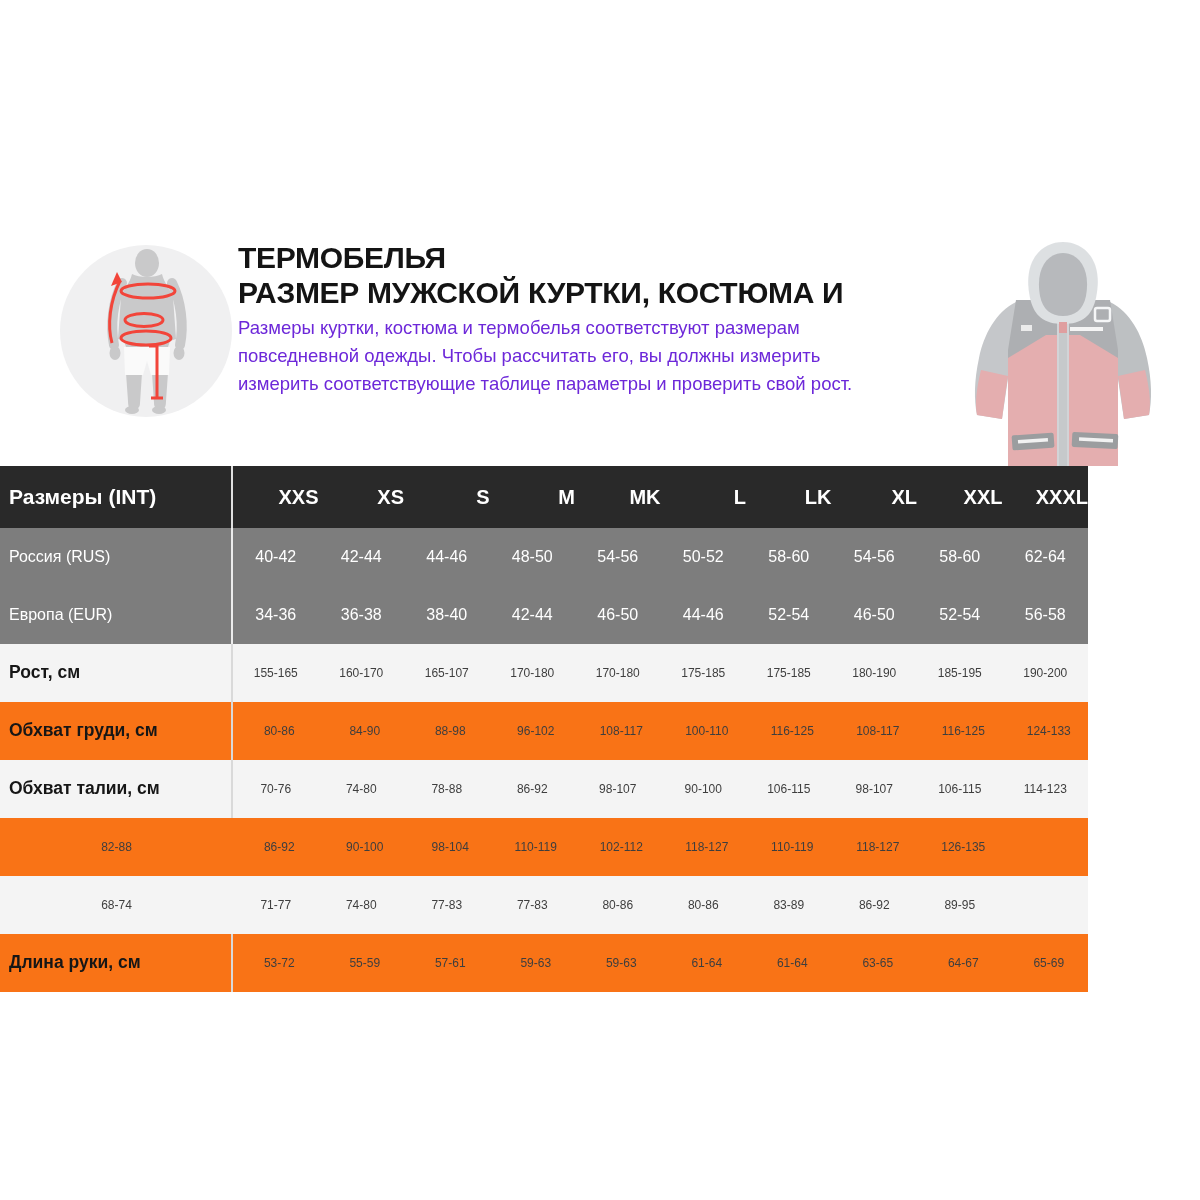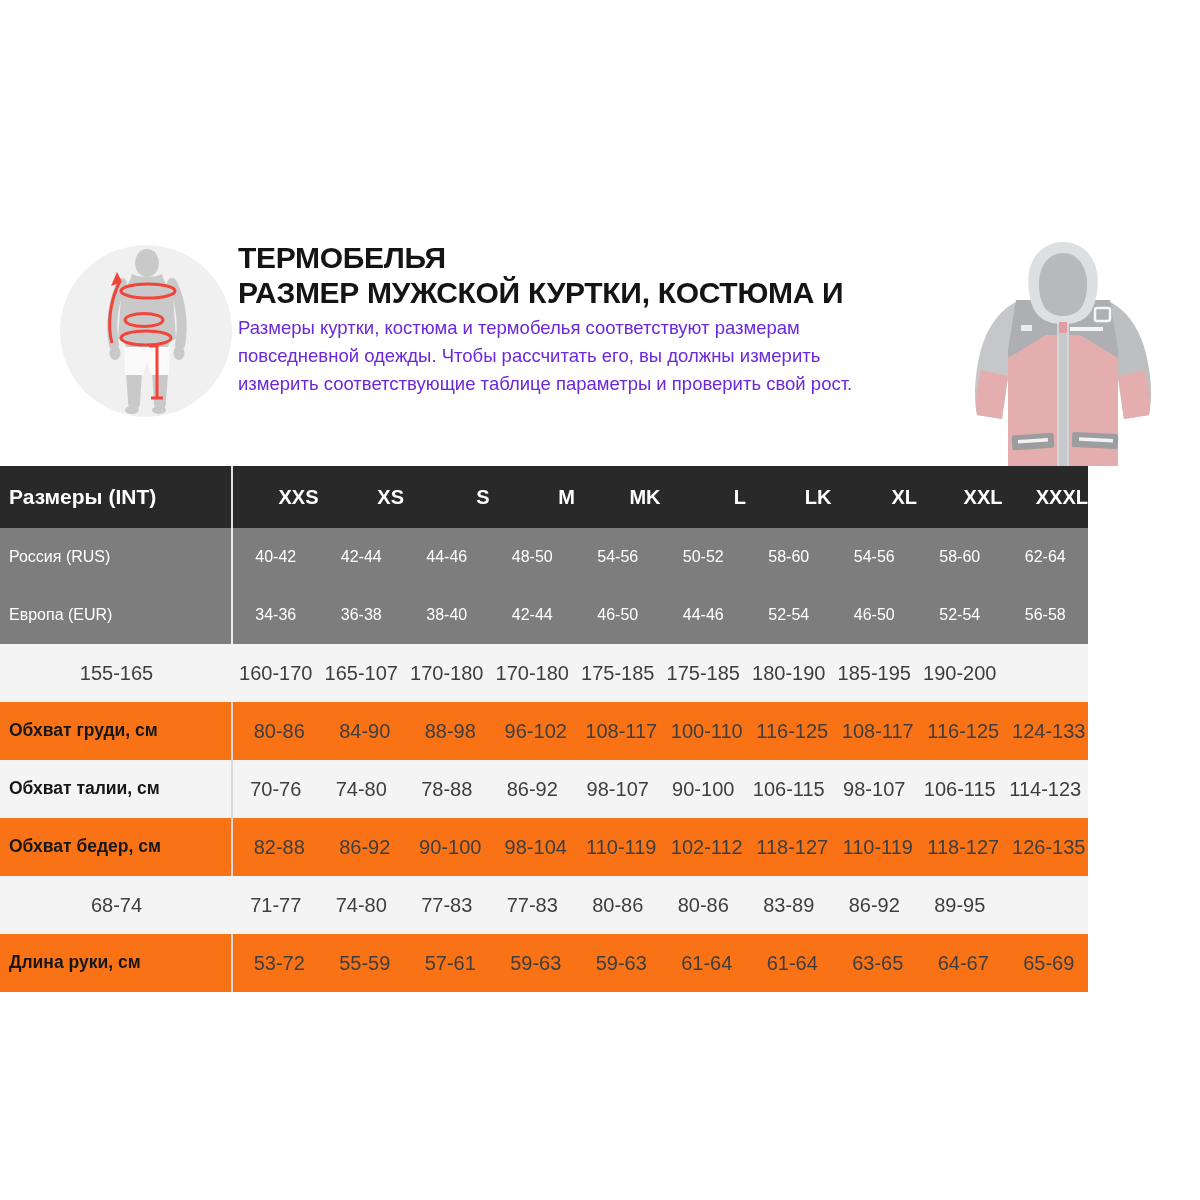--- a/index.html
+++ b/index.html
@@ -19,21 +19,21 @@
   .size-table{position:absolute;left:0;top:466px;width:1088px;}
   .t-row{display:grid;grid-template-columns:233px repeat(10,1fr);align-items:center;}
   .t-head{height:62px;background:#292929;color:#ffffff;}
   .t-head .t-label{font-size:21px;font-weight:700;}
   .t-head .t-cell{font-size:20px;font-weight:700;text-align:right;}
   .t-gray{height:58px;background:#7d7d7d;color:#ffffff;}
   .t-gray .t-label,.t-gray .t-cell{font-size:16px;font-weight:400;}
   .t-light{height:58px;background:#f4f4f4;}
   .t-white{height:58px;background:#f97316;gap:7px;}
   .t-light .t-label,.t-white .t-label{font-weight:700;color:#161616;font-size:17.5px;}
-  .t-light .t-cell,.t-white .t-cell{color:#3e3e3e;font-size:20px;}
+  .t-light .t-cell,.t-white .t-cell{color:#3e3e3e;font-size:12px;}
   .t-label{
     align-self:stretch;display:flex;align-items:center;
     padding-left:9px;padding-right:30px;line-height:1.25;box-sizing:border-box;
   }
   .t-head .t-label,.t-gray .t-label{border-right:2px solid rgba(255,255,255,0.85);}
   .t-light .t-label,.t-white .t-label{border-right:2px solid #d9d9d9;}
   .t-cell{text-align:center;}
 </style>
 </head>
 <body>
@@ -140,20 +140,21 @@
       <div class="t-cell">42-44</div>
       <div class="t-cell">46-50</div>
       <div class="t-cell">44-46</div>
       <div class="t-cell">52-54</div>
       <div class="t-cell">46-50</div>
       <div class="t-cell">52-54</div>
       <div class="t-cell">56-58</div>
     </div>
 
     <div class="t-row t-light">
+      <div class="t-label">Рост, см</div>
       <div class="t-cell">155-165</div>
       <div class="t-cell">160-170</div>
       <div class="t-cell">165-107</div>
       <div class="t-cell">170-180</div>
       <div class="t-cell">170-180</div>
       <div class="t-cell">175-185</div>
       <div class="t-cell">175-185</div>
       <div class="t-cell">180-190</div>
       <div class="t-cell">185-195</div>
       <div class="t-cell">190-200</div>
@@ -181,21 +182,20 @@
       <div class="t-cell">86-92</div>
       <div class="t-cell">98-107</div>
       <div class="t-cell">90-100</div>
       <div class="t-cell">106-115</div>
       <div class="t-cell">98-107</div>
       <div class="t-cell">106-115</div>
       <div class="t-cell">114-123</div>
     </div>
 
     <div class="t-row t-white">
-      <div class="t-label">Обхват бедер, см</div>
       <div class="t-cell">82-88</div>
       <div class="t-cell">86-92</div>
       <div class="t-cell">90-100</div>
       <div class="t-cell">98-104</div>
       <div class="t-cell">110-119</div>
       <div class="t-cell">102-112</div>
       <div class="t-cell">118-127</div>
       <div class="t-cell">110-119</div>
       <div class="t-cell">118-127</div>
       <div class="t-cell">126-135</div>

